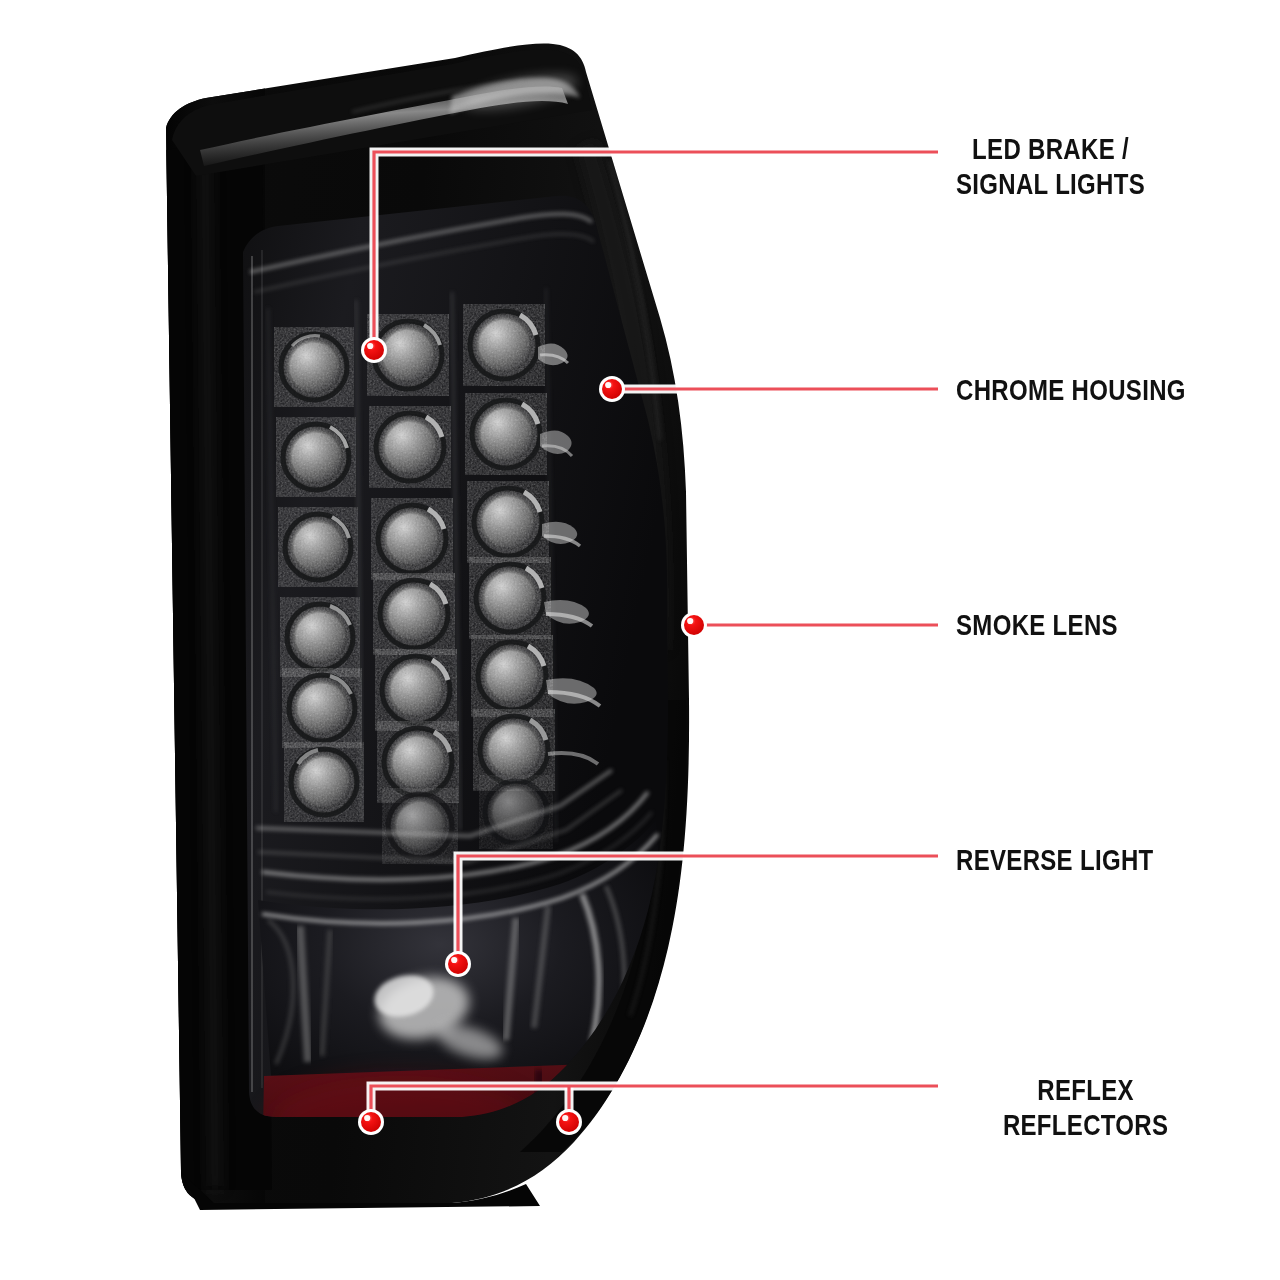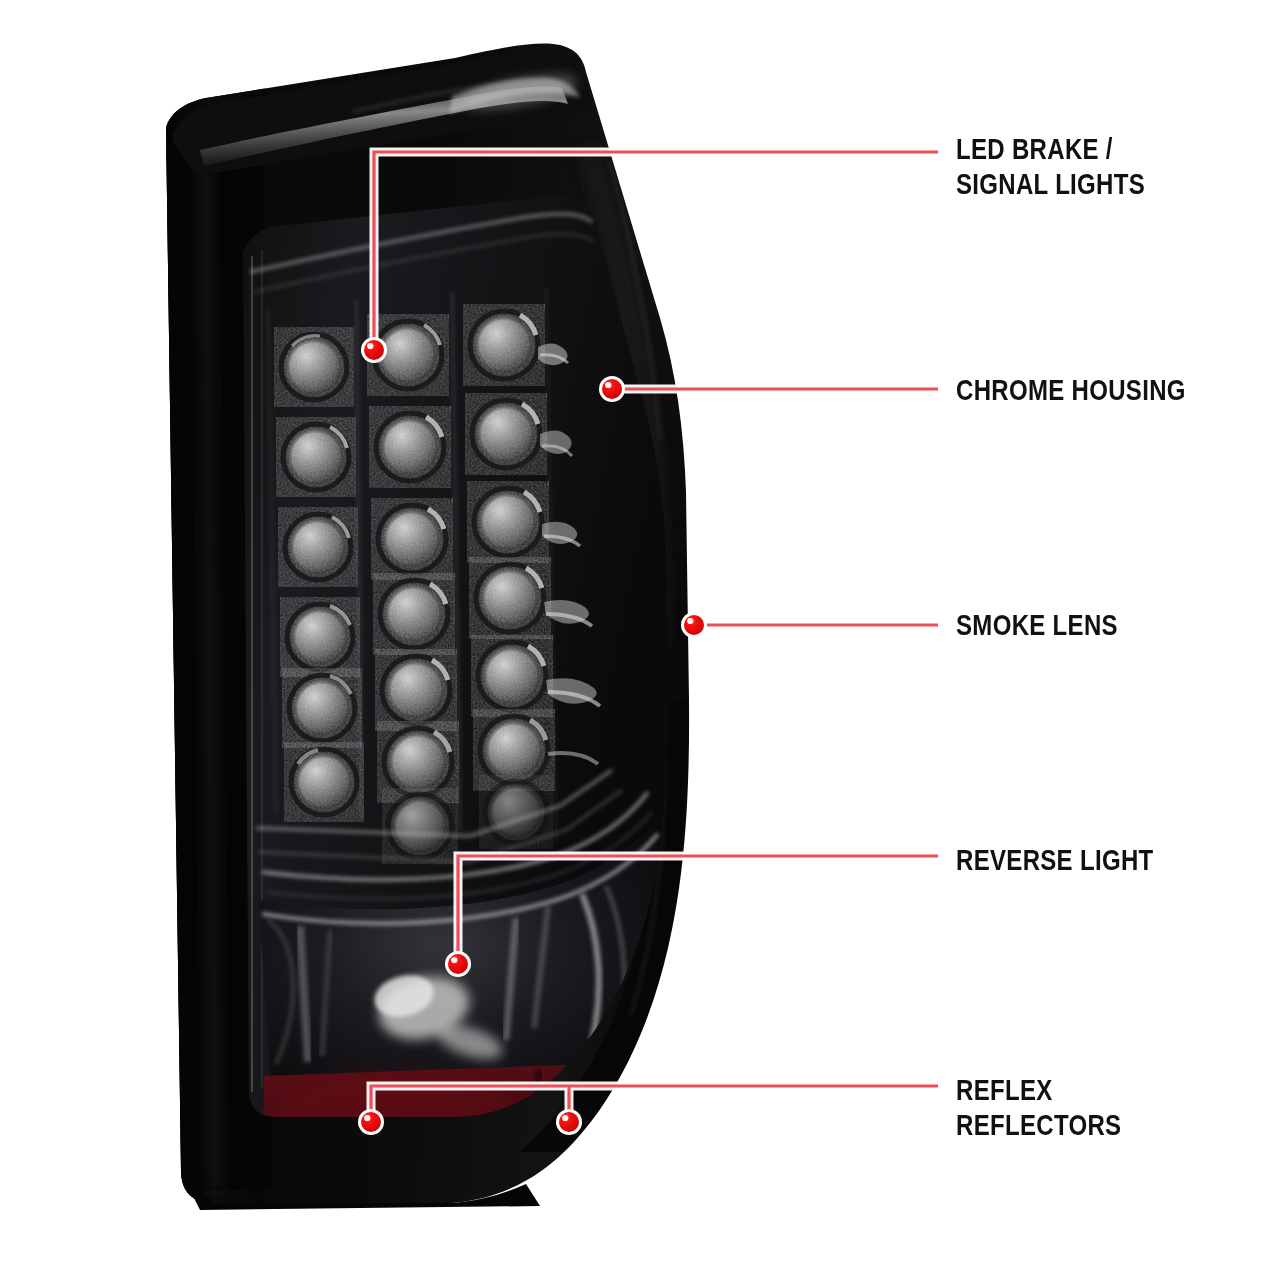--- a/index.html
+++ b/index.html
@@ -4,21 +4,21 @@
 <title>Tail Light Feature Callout Diagram</title>
 <style>
   html,body{margin:0;padding:0;}
   body{
     width:1280px;height:1280px;
     background:#ffffff;
     font-family:"Liberation Sans", sans-serif;
     overflow:hidden;
     position:relative;
   }
-  #stage{position:absolute;left:0;top:0;width:1280px;height:1280px;}
+  #stage{position:absolute;left:0;top:0;width:1280px;height:1280px;text-align:center;}
 
   
   #product{
     position:absolute;left:0;top:0;width:780px;height:1280px;
   }
   #product svg{position:absolute;left:0;top:0;}
 
   
   .callout-label{
     position:absolute;

